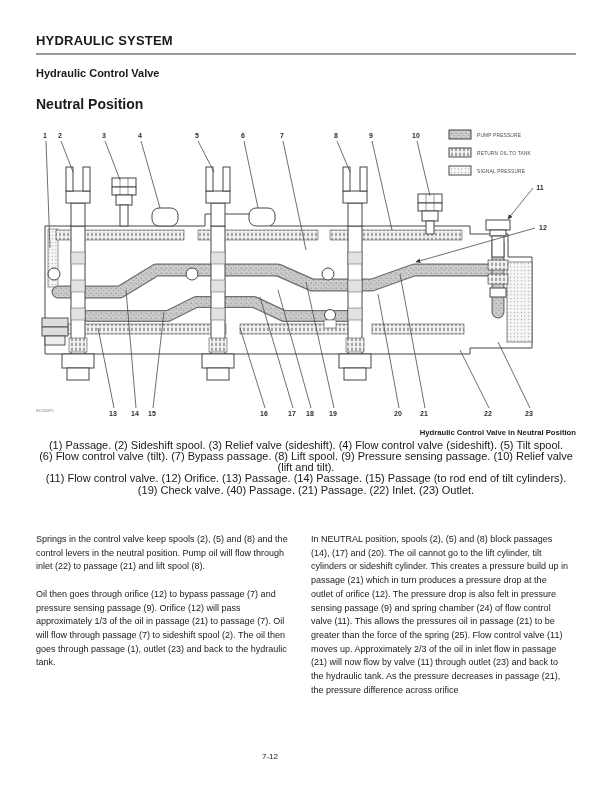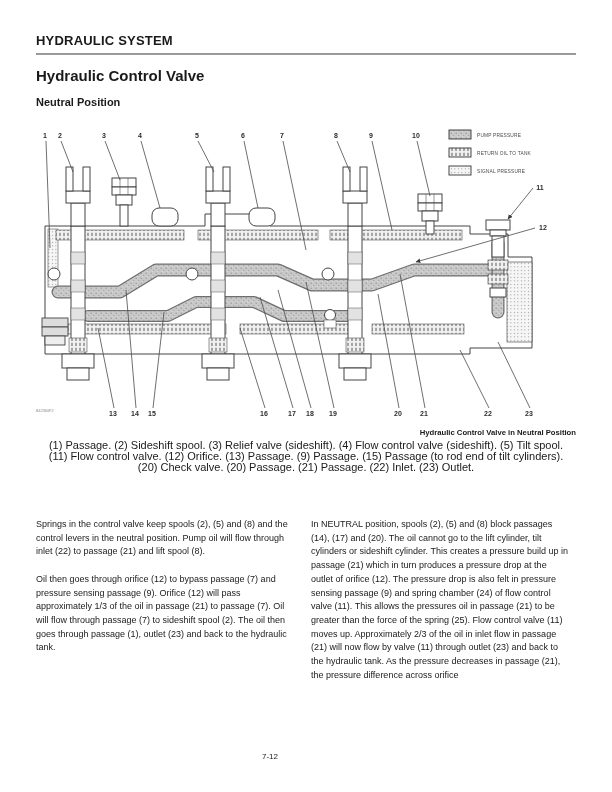--- a/index.html
+++ b/index.html
@@ -11,44 +11,44 @@
   .header-title {
     position:absolute; left:36px; top:33px;
     font-size:13px; font-weight:bold; letter-spacing:0.2px;
   }
   .header-rule {
     position:absolute; left:36px; top:53px; width:540px; height:2px;
     background:#9a9a9a;
   }
   .doc-title {
     position:absolute; left:36px; top:67px;
-    font-size:15px; font-weight:bold;
+    font-size:11px; font-weight:bold;
   }
   .doc-subtitle {
     position:absolute; left:36px; top:96px;
-    font-size:11px; font-weight:bold;
+    font-size:14px; font-weight:bold;
   }
   .figure { position:absolute; left:30px; top:122px; width:552px; height:302px; }
   .figure svg { display:block; width:552px; height:302px; }
   svg text { font-family:"Liberation Sans", sans-serif; }
   .callout { font-size:7px; font-weight:bold; fill:#2c2c2c; }
   .legend-label { font-size:4.8px; fill:#4a4a4a; letter-spacing:0.2px; }
   .draw-code { font-size:3.8px; fill:#8a8a8a; }
   .ln { stroke:#4a4a4a; stroke-width:0.8; fill:none; }
   .part { fill:#ffffff; stroke:#444444; stroke-width:1; }
   .part-thin { fill:#ffffff; stroke:#555555; stroke-width:0.6; }
   .land { fill:#e2e2e2; stroke:#555555; stroke-width:0.5; }
 
   .caption-block {
     position:absolute; left:36px; top:428px; width:540px; text-align:center;
   }
   .caption { font-size:7.7px; font-weight:bold; margin-bottom:2.5px;text-align:right; }
   .keyline { font-size:11px; line-height:11.3px; }
 
-  .columns { position:absolute; left:36px; top:518px; width:540px; display:flex; gap:16px; }
+  .columns { position:absolute; left:36px; top:533px; width:540px; display:flex; gap:16px; }
   .col { width:259px; font-size:9px; line-height:13.7px; text-align:left; }
   .col p { margin:0 0 13.7px 0; }
 
   .page-number {
     position:absolute; left:0; top:752px; width:540px;
     text-align:center; font-size:8px;
   }
 </style>
 </head>
 <body>
@@ -266,22 +266,23 @@
         <text class="callout" x="499" y="294">23</text>
       </g>
 
       <text class="draw-code" x="6" y="290">B42360P2</text>
     </svg>
   </div>
 
   <div class="caption-block">
     <div class="caption">Hydraulic Control Valve in Neutral Position</div>
     <div class="keyline">(1) Passage. (2) Sideshift spool. (3) Relief valve (sideshift). (4) Flow control valve (sideshift). (5) Tilt spool.</div>
-    <div class="keyline">(11) Flow control valve. (12) Orifice. (13) Passage. (9) Passage. (15) Passage (to rod end of tilt cylinders).</div>
-    <div class="keyline">(20) Check valve. (20) Passage. (21) Passage. (22) Inlet. (23) Outlet.</div>
+    <div class="keyline">(6) Flow control valve (tilt). (7) Bypass passage. (8) Lift spool. (9) Pressure sensing passage. (10) Relief valve (lift and tilt).</div>
+    <div class="keyline">(11) Flow control valve. (12) Orifice. (13) Passage. (14) Passage. (15) Passage (to rod end of tilt cylinders).</div>
+    <div class="keyline">(19) Check valve. (40) Passage. (21) Passage. (22) Inlet. (23) Outlet.</div>
   </div>
 
   <div class="columns">
     <div class="col">
       <p>Springs in the control valve keep spools (2), (5) and (8) and the control levers in the neutral position. Pump oil will flow through inlet (22) to passage (21) and lift spool (8).</p>
       <p>Oil then goes through orifice (12) to bypass passage (7) and pressure sensing passage (9). Orifice (12) will pass approximately 1/3 of the oil in passage (21) to passage (7). Oil will flow through passage (7) to sideshift spool (2). The oil then goes through passage (1), outlet (23) and back to the hydraulic tank.</p>
     </div>
     <div class="col">
       <p>In NEUTRAL position, spools (2), (5) and (8) block passages (14), (17) and (20). The oil cannot go to the lift cylinder, tilt cylinders or sideshift cylinder. This creates a pressure build up in passage (21) which in turn produces a pressure drop at the outlet of orifice (12). The pressure drop is also felt in pressure sensing passage (9) and spring chamber (24) of flow control valve (11). This allows the pressures oil in passage (21) to be greater than the force of the spring (25). Flow control valve (11) moves up. Approximately 2/3 of the oil in inlet flow in passage (21) will now flow by valve (11) through outlet (23) and back to the hydraulic tank. As the pressure decreases in passage (21), the pressure difference across orifice</p>
     </div>

